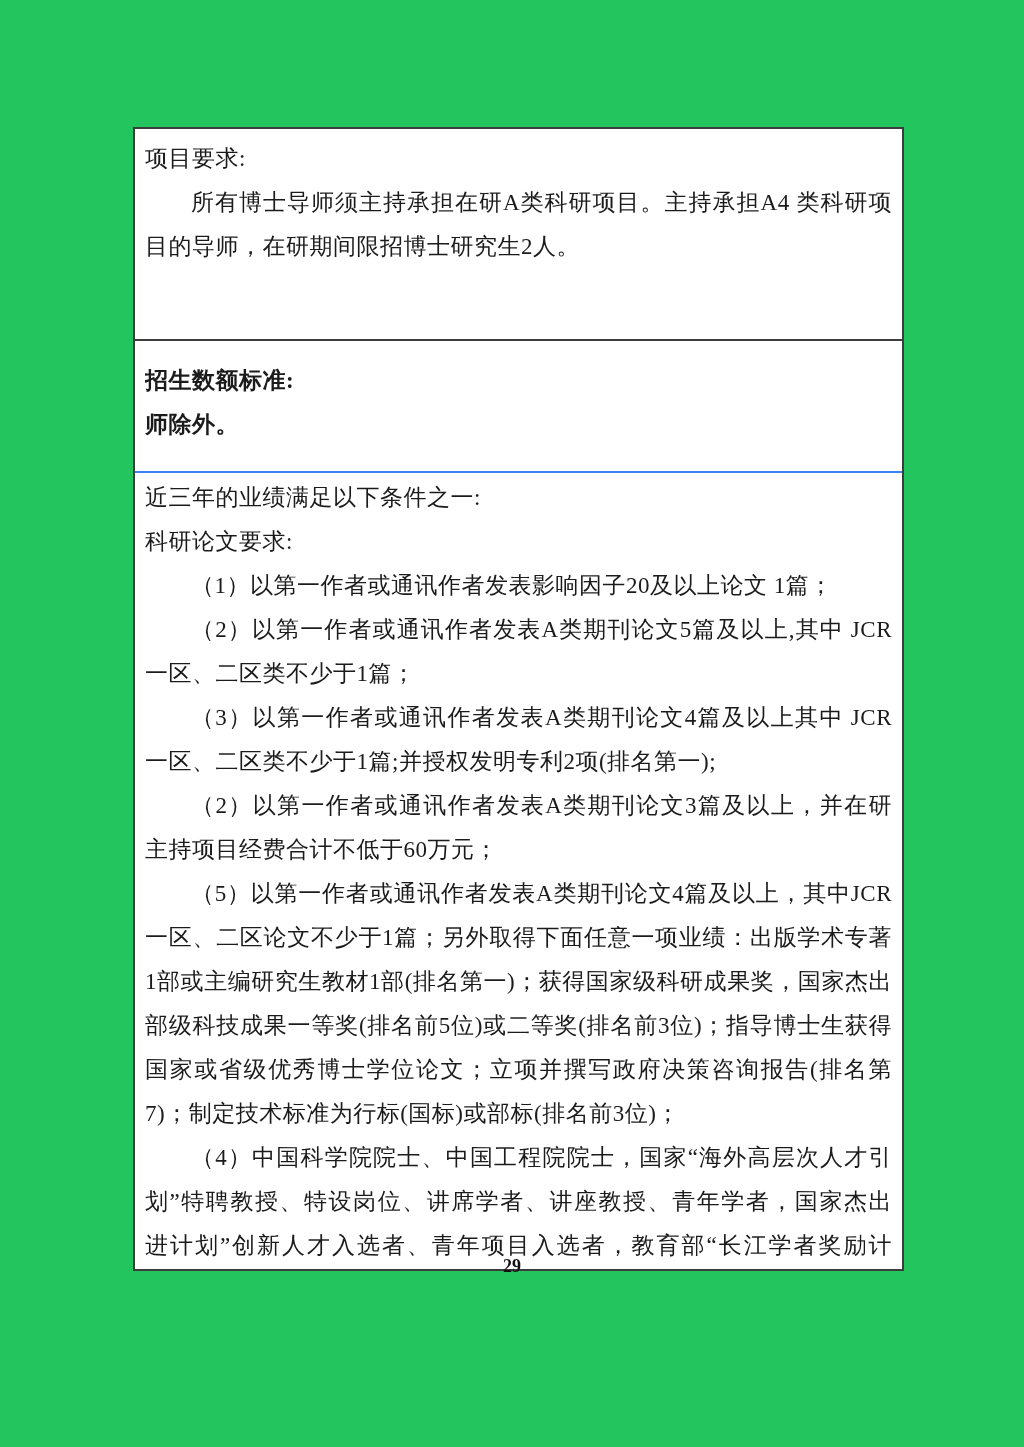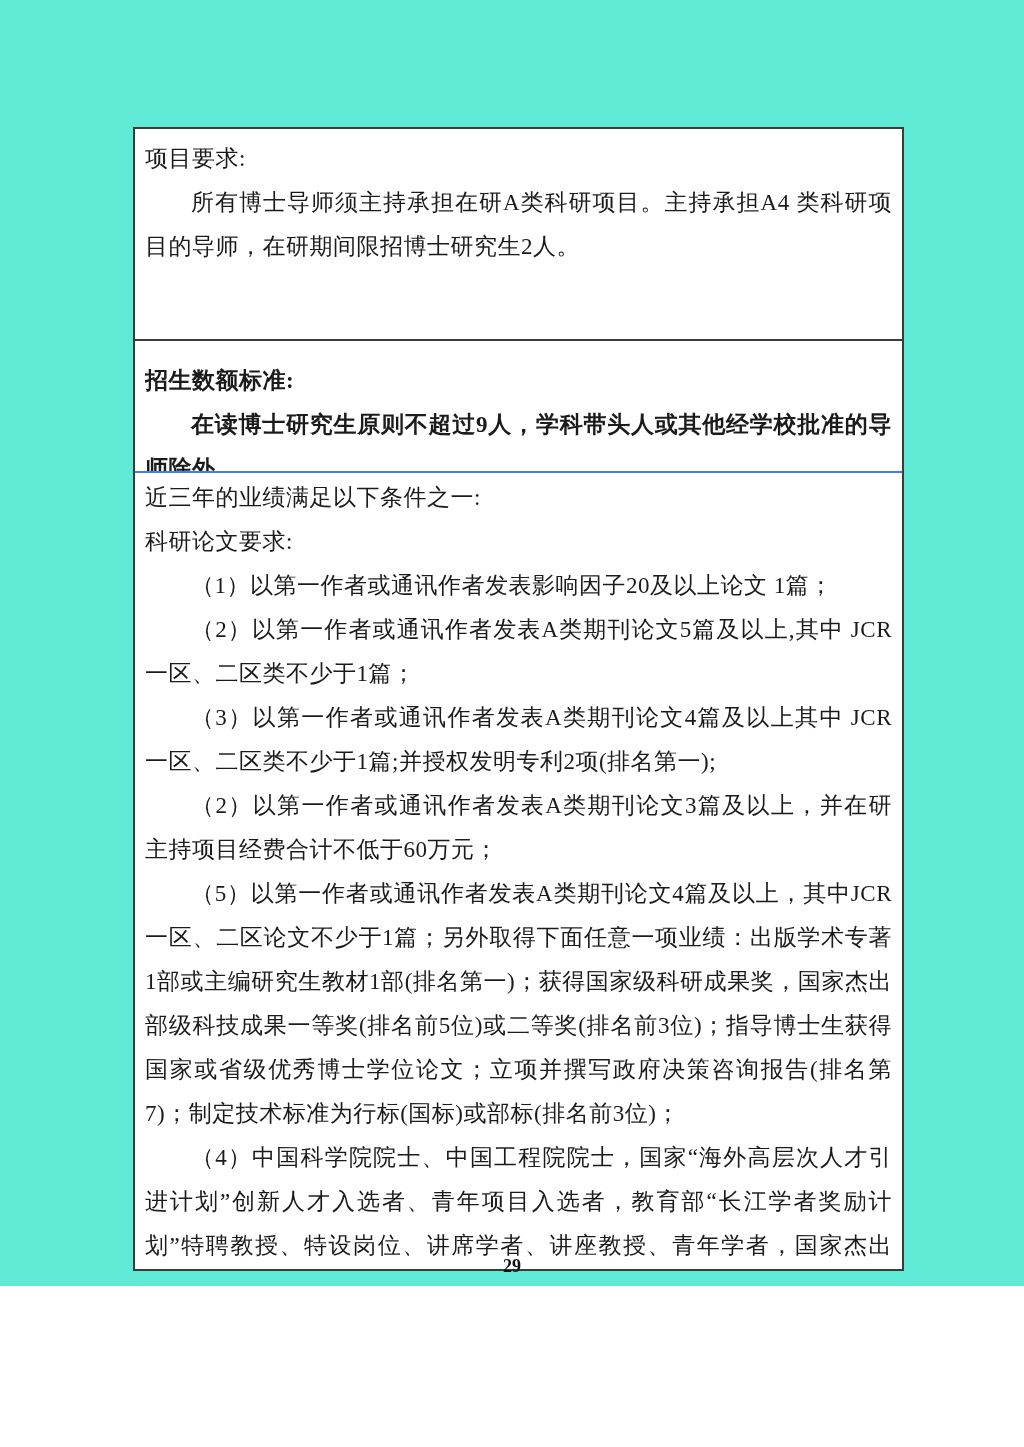--- a/index.html
+++ b/index.html
@@ -5,22 +5,22 @@
   * { margin: 0; padding: 0; box-sizing: border-box; }
   html, body {
     width: 1024px; height: 1447px;
     background: #ffffff;
     font-family: "Liberation Serif", "DejaVu Serif", serif;
     color: #1b1b1b;
     overflow: hidden;
   }
   .page {
     position: relative;
-    width: 1024px; height: 1286px;
-    background: #5eead4;
+    width: 1024px; height: 1447px;
+    background: #22c55e;
   }
   .doc-table {
     position: absolute;
     left: 133px; top: 127px;
     width: 771px;
     border: 2px solid #3c3c3c;
     background: #ffffff;
   }
   .row {
     padding: 6px 10px 0 10px;
@@ -60,40 +60,39 @@
 <div class="page">
 
   <div class="doc-table">
     <section class="row row-project">
         <div class="ln">项目要求:</div>
         <div class="ln indent fill">所有博士导师须主持承担在研A类科研项目。主持承担A4 类科研项</div>
         <div class="ln">目的导师，在研期间限招博士研究生2人。</div>
       </section>
     <section class="row row-quota">
         <div class="ln">招生数额标准:</div>
-        <div class="ln indent fill">在读博士研究生原则不超过9人，学科带头人或其他经学校批准的导</div>
         <div class="ln">师除外。</div>
       </section>
     <section class="row row-papers">
         <div class="ln">近三年的业绩满足以下条件之一:</div>
         <div class="ln">科研论文要求:</div>
         <div class="ln indent">（1）以第一作者或通讯作者发表影响因子20及以上论文 1篇；</div>
         <div class="ln indent fill">（2）以第一作者或通讯作者发表A类期刊论文5篇及以上,其中 JCR</div>
         <div class="ln">一区、二区类不少于1篇；</div>
         <div class="ln indent fill">（3）以第一作者或通讯作者发表A类期刊论文4篇及以上其中 JCR</div>
         <div class="ln">一区、二区类不少于1篇;并授权发明专利2项(排名第一);</div>
         <div class="ln indent fill">（2）以第一作者或通讯作者发表A类期刊论文3篇及以上，并在研</div>
         <div class="ln">主持项目经费合计不低于60万元；</div>
         <div class="ln indent fill">（5）以第一作者或通讯作者发表A类期刊论文4篇及以上，其中JCR</div>
         <div class="ln fill">一区、二区论文不少于1篇；另外取得下面任意一项业绩：出版学术专著</div>
         <div class="ln fill">1部或主编研究生教材1部(排名第一)；获得国家级科研成果奖，国家杰出</div>
         <div class="ln fill">部级科技成果一等奖(排名前5位)或二等奖(排名前3位)；指导博士生获得</div>
         <div class="ln fill">国家或省级优秀博士学位论文；立项并撰写政府决策咨询报告(排名第</div>
         <div class="ln">7)；制定技术标准为行标(国标)或部标(排名前3位)；</div>
         <div class="ln indent fill">（4）中国科学院院士、中国工程院院士，国家“海外高层次人才引</div>
+        <div class="ln fill">划”特聘教授、特设岗位、讲席学者、讲座教授、青年学者，国家杰出</div>
         <div class="ln fill">进计划”创新人才入选者、青年项目入选者，教育部“长江学者奖励计</div>
-        <div class="ln fill">划”特聘教授、特设岗位、讲席学者、讲座教授、青年学者，国家杰出</div>
       </section>
   </div>
 
   <div class="page-number">29</div>
 
 </div>
 
 </body></html>

